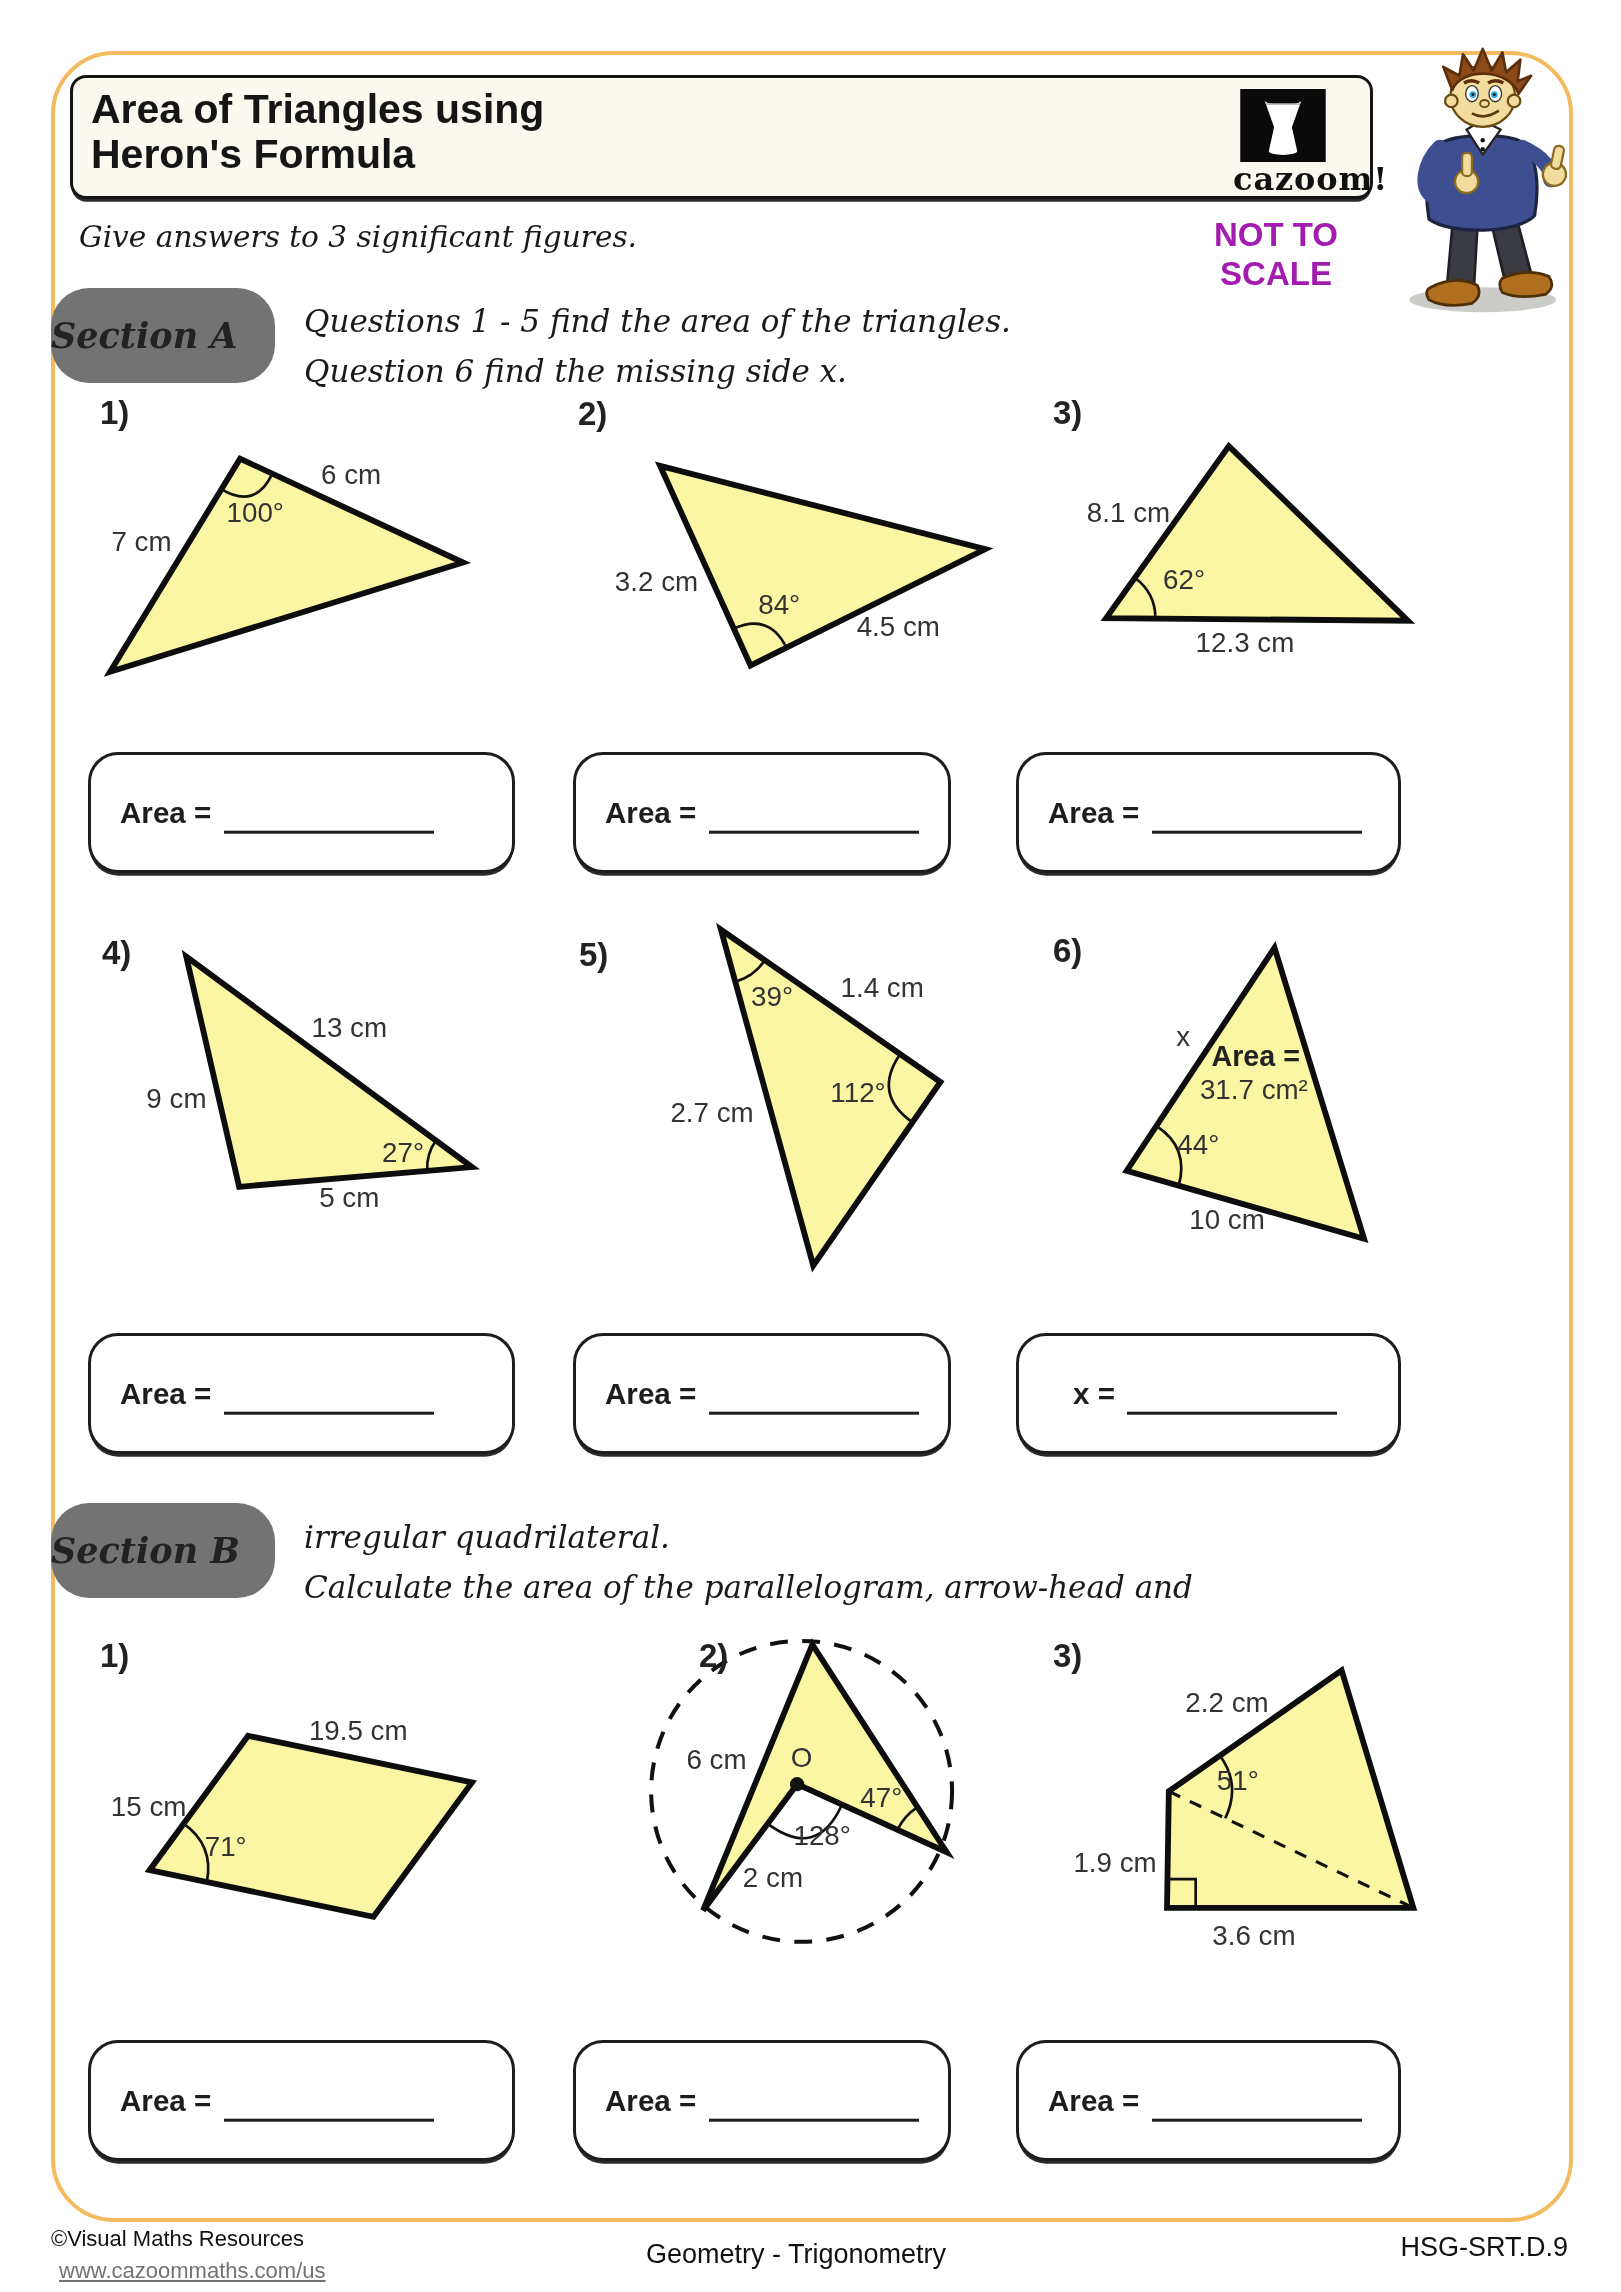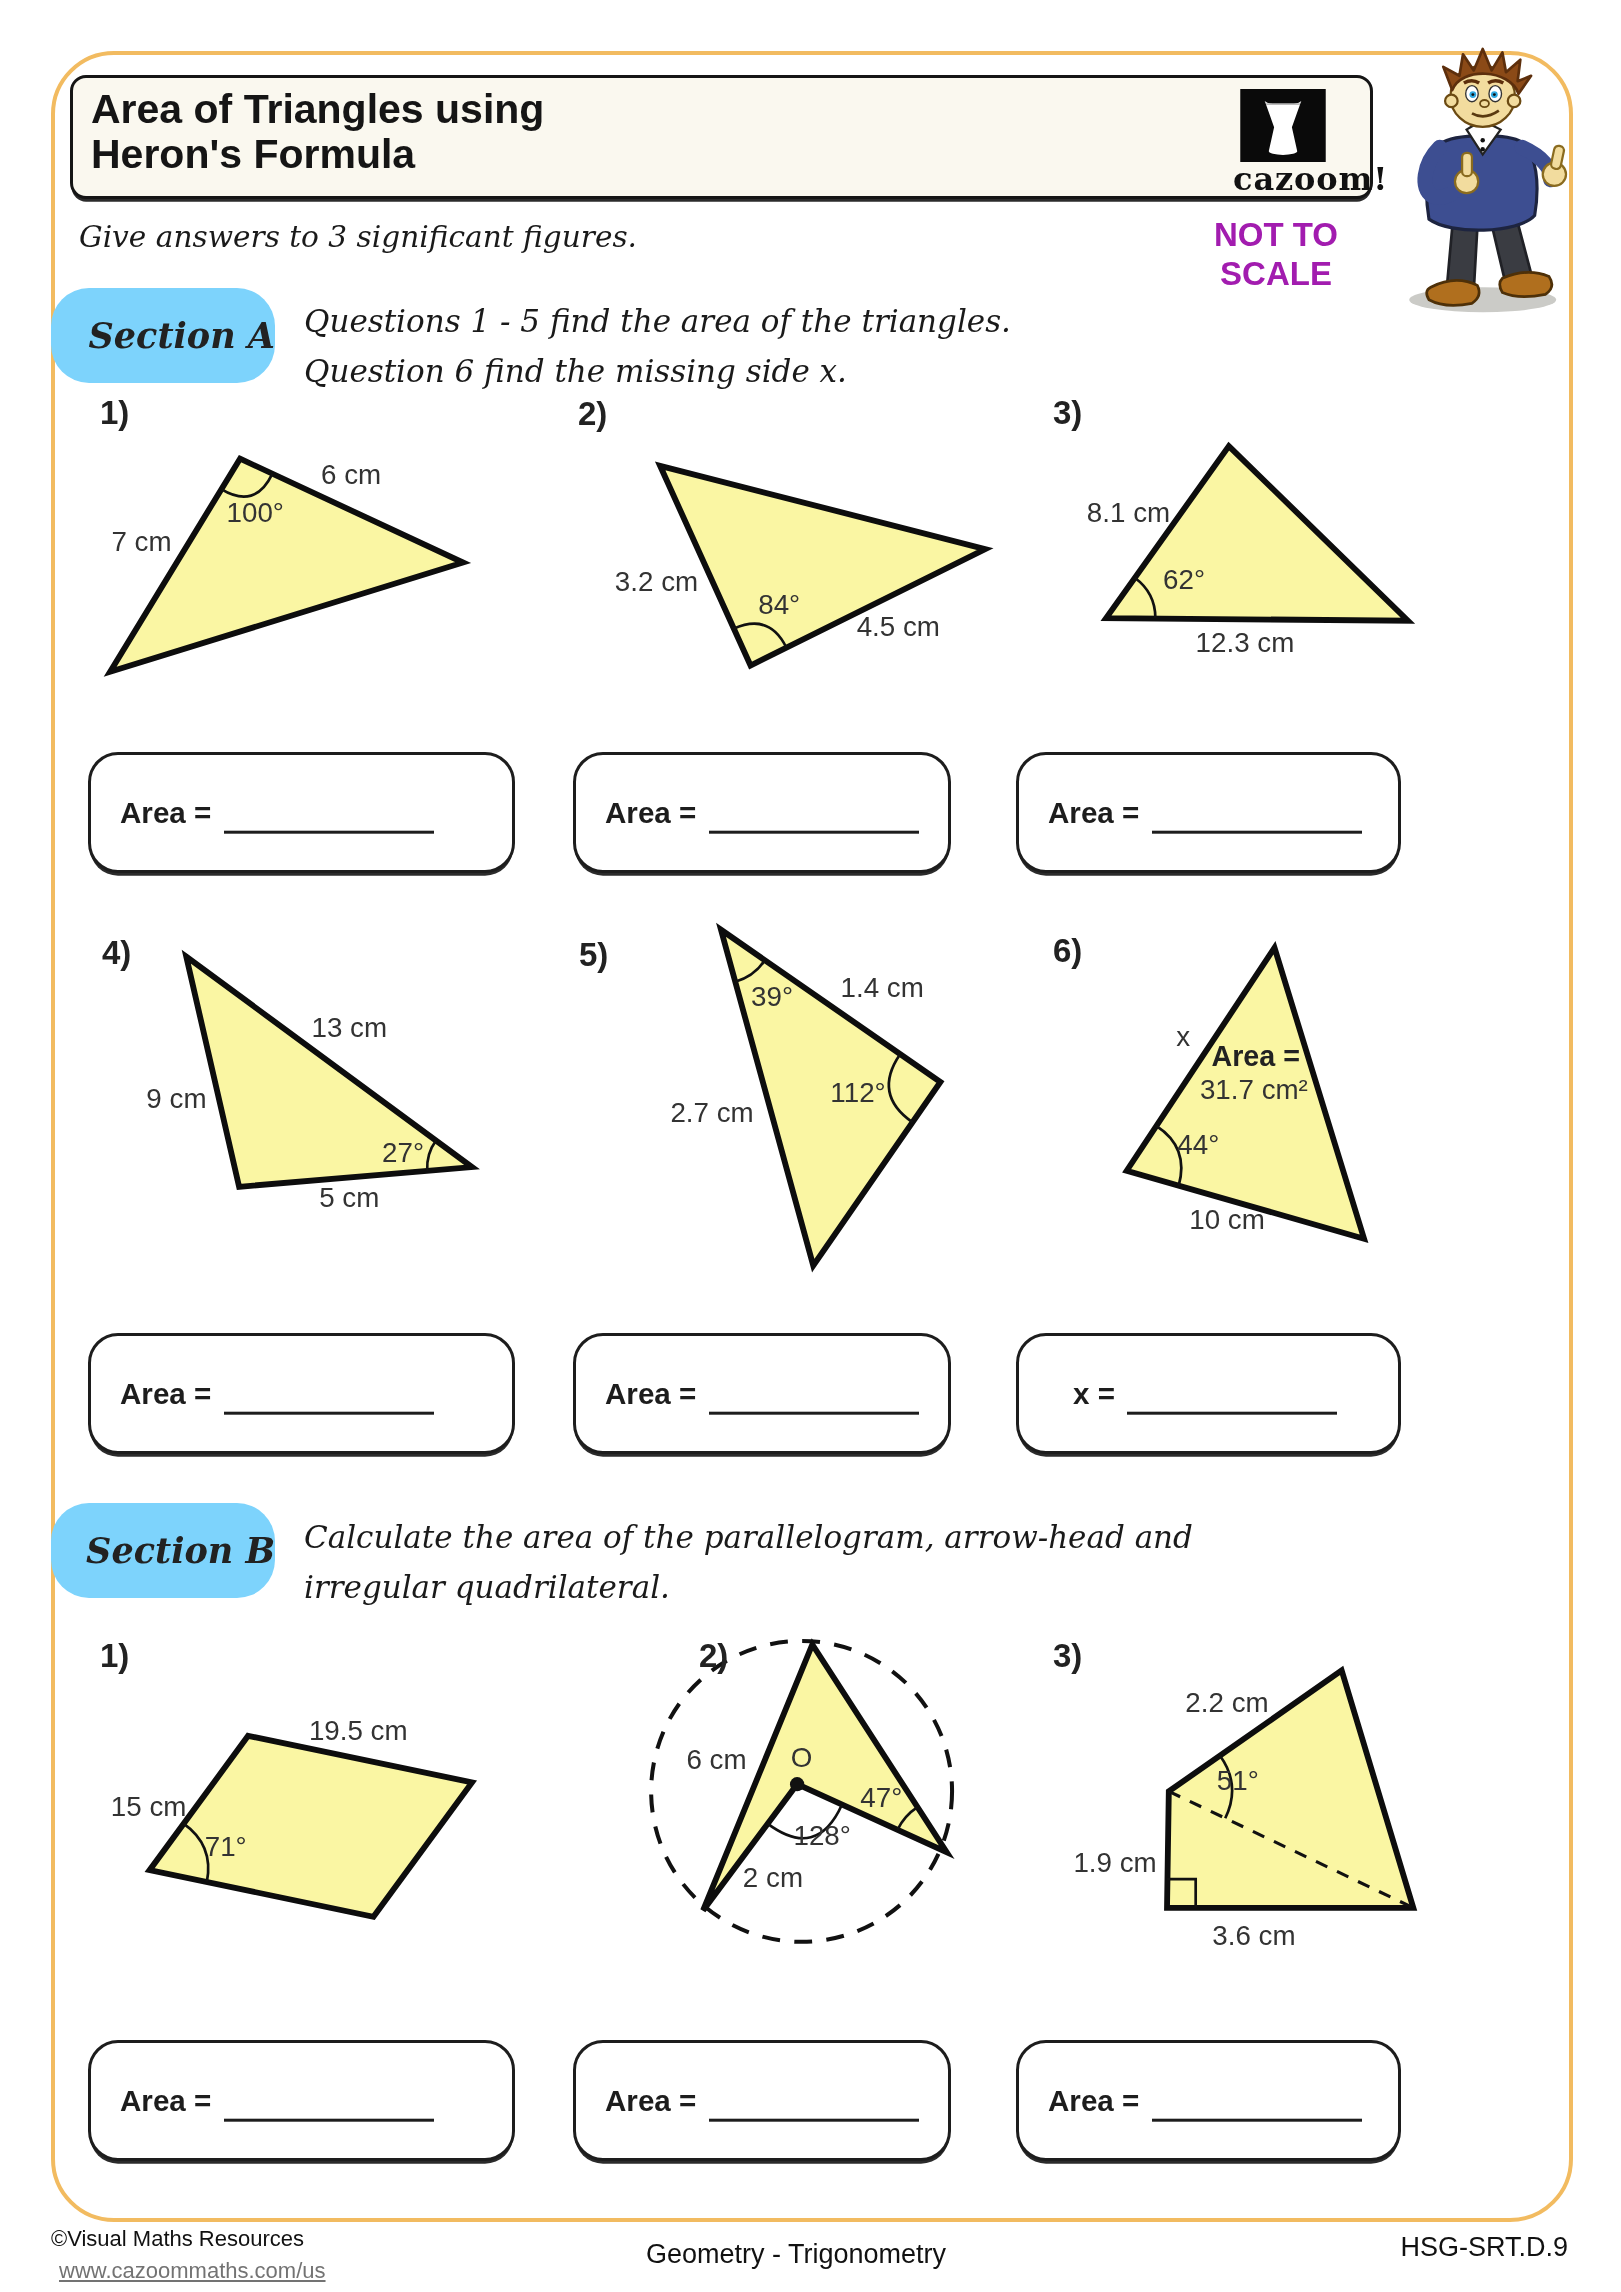--- a/index.html
+++ b/index.html
@@ -19,22 +19,22 @@
   .logo-square{display:block;margin:0 auto;}
   .logo-text{font-family:"DejaVu Serif","Liberation Serif",serif;font-weight:bold;
     font-size:32px;color:#111;margin-top:-1.8px;letter-spacing:0.9px;}
 
   .not-to-scale{position:absolute;left:1191px;top:215px;width:170px;text-align:center;
     font-size:33px;font-weight:bold;line-height:39px;color:#a21caf;}
 
   .give-answers{position:absolute;left:79px;top:220px;
     font-family:"DejaVu Serif","Liberation Serif",serif;font-style:italic;font-size:29.6px;color:#1a1a1a;}
 
-  .section-chip{position:absolute;left:51px;width:224px;height:95px;background:#7dd3fc;
-    border-radius:38px;text-align:right;line-height:95px;
+  .section-chip{position:absolute;left:51px;width:224px;height:95px;background:#737373;
+    border-radius:38px;text-align:left;line-height:95px;
     font-family:"DejaVu Serif","Liberation Serif",serif;font-style:italic;font-weight:bold;
     font-size:35px;color:#222;}
   .chip-a{top:288px;}
   .chip-b{top:1503px;}
   .section-instr{position:absolute;left:304px;
     font-family:"DejaVu Serif","Liberation Serif",serif;font-style:italic;font-size:31px;
     line-height:50px;color:#1a1a1a;}
   .instr-a{top:296px;}
   .instr-b{top:1512px;}
 
@@ -245,22 +245,22 @@
     <span class="answer-label">Area =</span>
     <span class="answer-blank"></span>
   </div>
   <div class="answer-box" style="left:1016px;top:1333px;width:385px;padding-left:54px;">
     <span class="answer-label">x =</span>
     <span class="answer-blank"></span>
   </div>
 
   <div class="section-chip chip-b">Section B</div>
   <div class="section-instr instr-b">
+    <div>irregular quadrilateral.</div>
     <div>Calculate the area of the parallelogram, arrow-head and</div>
-    <div>irregular quadrilateral.</div>
   </div>
 
   <div class="qnum" style="left:100px;top:1637px;">1)</div>
   <div class="qnum" style="left:699px;top:1637px;">2)</div>
   <div class="qnum" style="left:1053px;top:1637px;">3)</div>
 
   <div class="answer-box" style="left:88px;top:2040px;width:427px;">
     <span class="answer-label">Area =</span>
     <span class="answer-blank"></span>
   </div>

